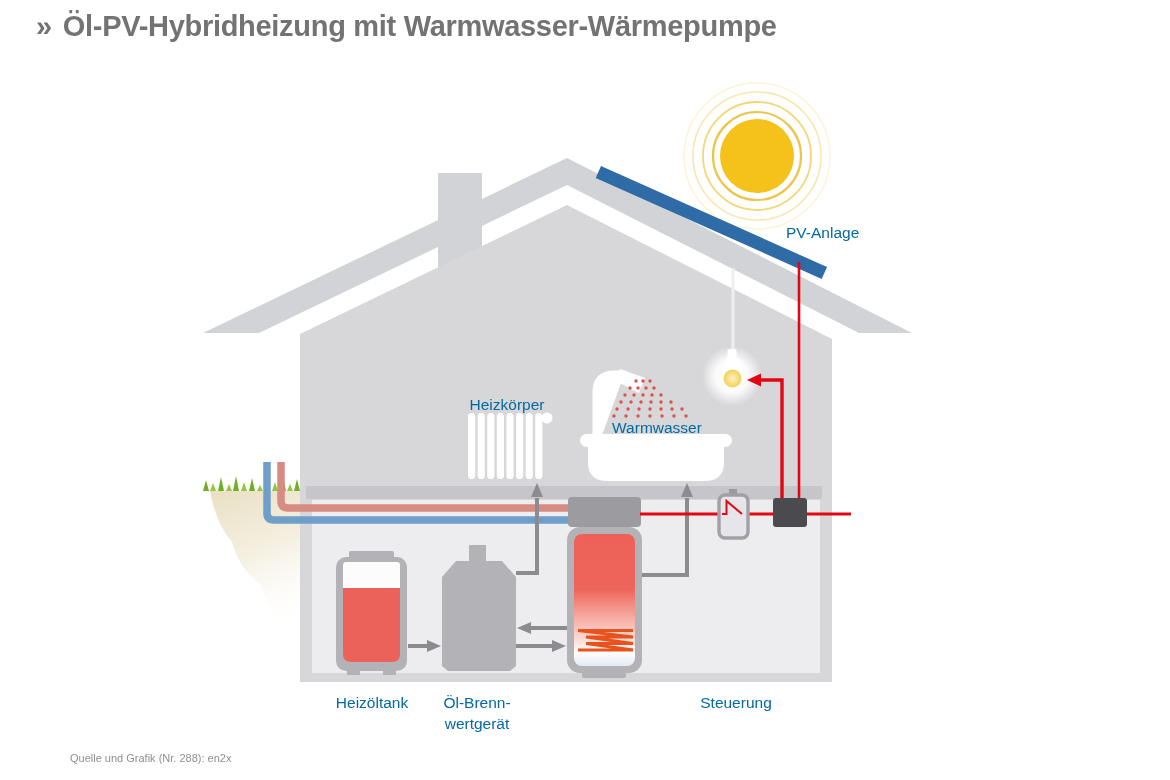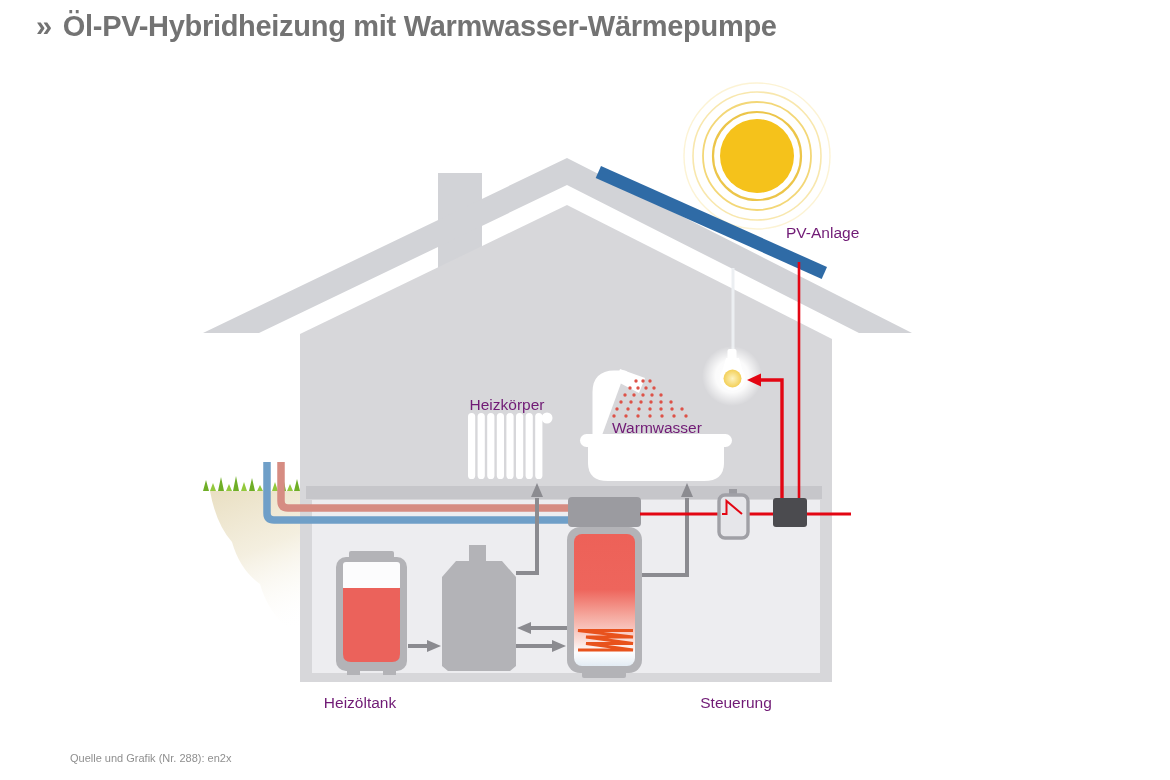--- a/index.html
+++ b/index.html
@@ -2,21 +2,21 @@
 <html><head>
 <meta charset="utf-8">
 <style>
   html,body{margin:0;padding:0;background:#fff;}
   .stage{position:relative;width:1170px;height:780px;background:#ffffff;overflow:hidden;
          font-family:"Liberation Sans",sans-serif;}
   .stage svg{position:absolute;left:0;top:0;}
   .title{position:absolute;left:36px;top:10px;font-size:29px;font-weight:bold;
          color:#737373;letter-spacing:-0.3px;white-space:nowrap;}
   .title .marker{margin-right:11px;}
-  .lbl{position:absolute;color:#701a75;font-size:15.5px;line-height:21px;text-align:center;}
+  .lbl{position:absolute;color:#0369a1;font-size:15.5px;line-height:21px;text-align:center;}
   .lbl.left{text-align:left;}
   .src{position:absolute;left:38px;top:752px;font-size:11px;color:#8f8f8f;margin-left:32px;}
 </style>
 </head>
 <body>
 
 <div class="stage">
 
   <svg width="1170" height="780" viewBox="0 0 1170 780">
     <defs>
@@ -188,18 +188,22 @@
     <rect x="773" y="498" width="34" height="29" rx="3" fill="#4b4b4f"></rect>
   </svg>
 
   <div class="title">
     <span class="marker">»</span><span>Öl-PV-Hybridheizung mit Warmwasser-Wärmepumpe</span>
   </div>
 
   <div class="lbl left" style="left:786px;top:222px;">PV-Anlage</div>
   <div class="lbl" style="left:427px;top:394px;width:160px;">Heizkörper</div>
   <div class="lbl" style="left:577px;top:417px;width:160px;">Warmwasser</div>
-  <div class="lbl" style="left:280px;top:692px;width:160px;text-align:center;">Heizöltank</div>
+  <div class="lbl" style="left:292px;top:692px;width:160px;text-align:center;">Heizöltank</div>
+  <div class="lbl" style="left:397px;top:692px;width:160px;">
+    <div>Öl-Brenn-</div>
+    <div>wertgerät</div>
+  </div>
   <div class="lbl" style="left:656px;top:692px;width:160px;">Steuerung</div>
 
   <div class="src">Quelle und Grafik (Nr. 288): en2x</div>
 
 </div>
 
 </body></html>

